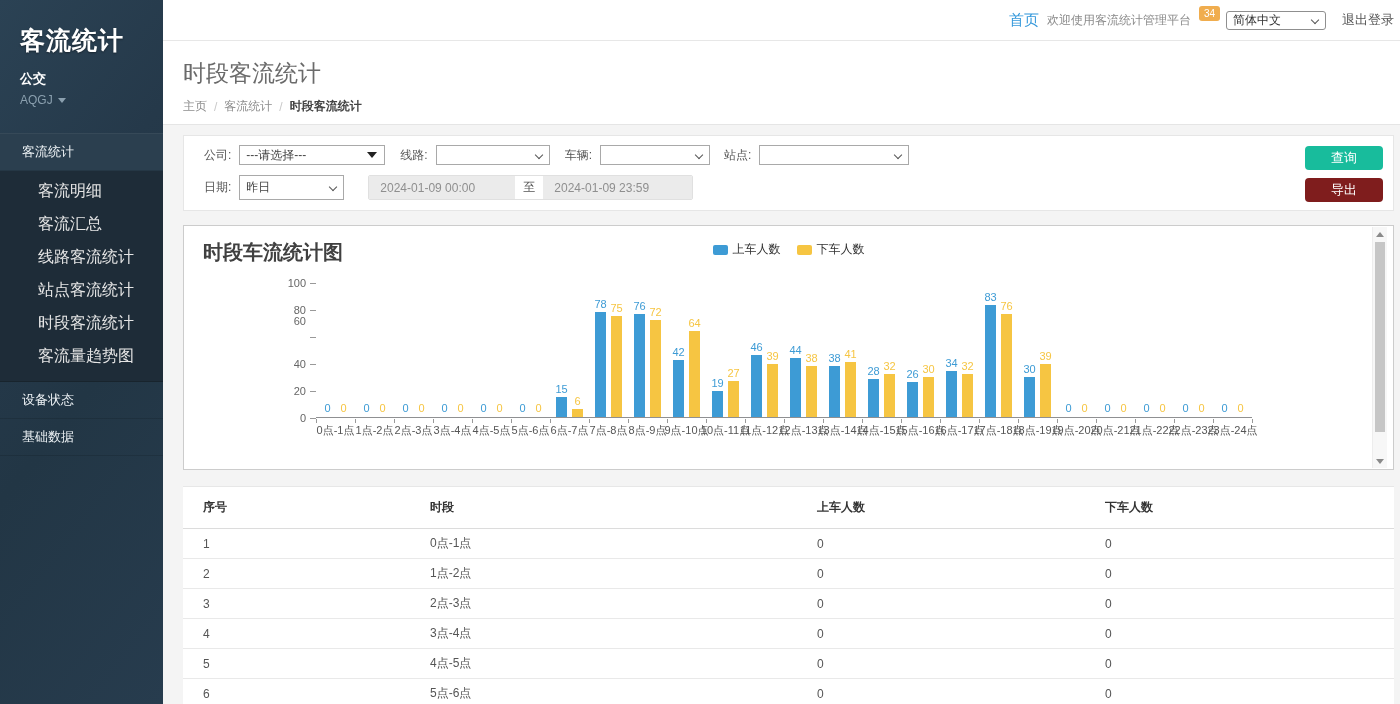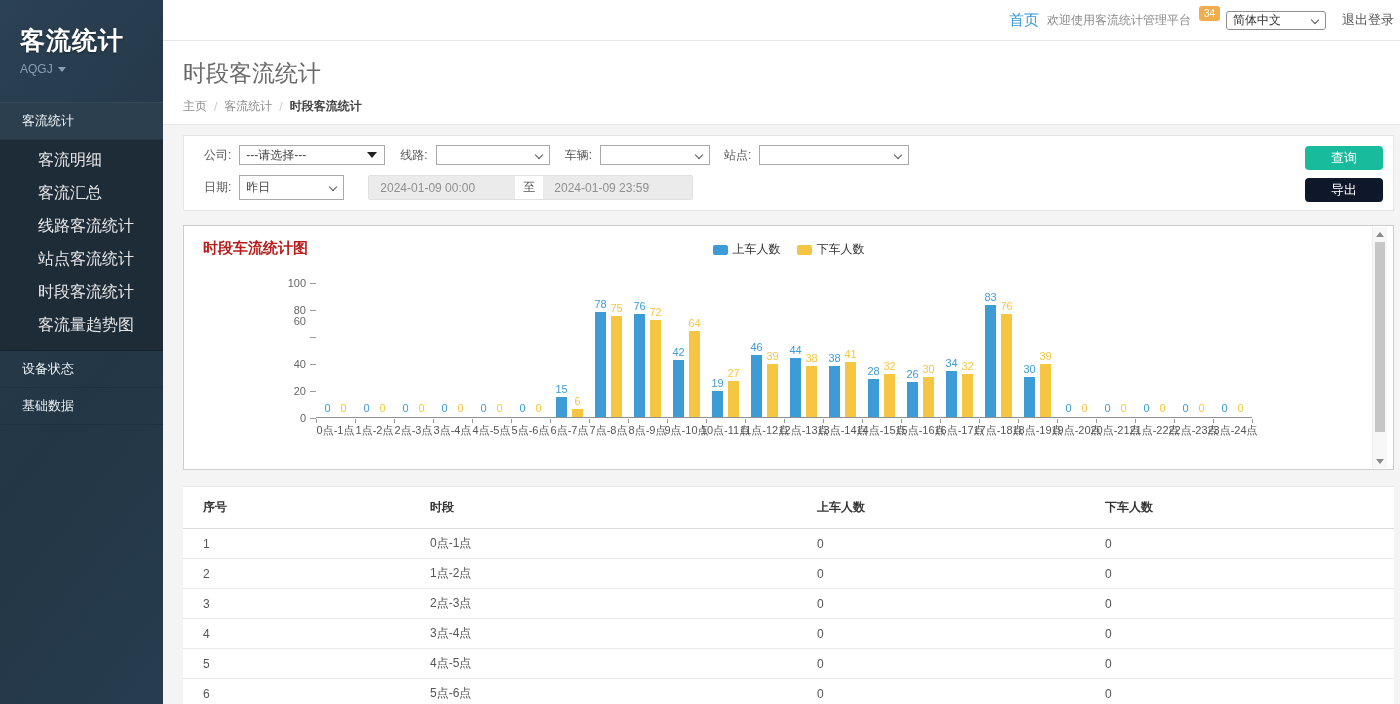--- a/index.html
+++ b/index.html
@@ -63,21 +63,21 @@
   .di-from { width:146px; } .di-to { width:149px; }
   .to-cell { width:28px; height:100%; background:#fff; display:flex; align-items:center; justify-content:center;
              font-size:12px; color:#555; }
   .btn { position:absolute; right:10px; width:78px; height:24px; border:none; border-radius:4px;
          color:#fff; font-size:13px; cursor:pointer; font-family:inherit; }
   .btn-search { top:10px; }
   .btn-export { top:42px; }
 
   
   .chart-panel { position:relative; background:#fff; border:1px solid #cccccc; height:245px; margin-top:14px; overflow:hidden; }
-  .chart-title { position:absolute; left:19px; top:13px; font-size:15px; font-weight:bold; color:#b91c1c; }
+  .chart-title { position:absolute; left:19px; top:13px; font-size:20px; font-weight:bold; color:#404040; }
   .legend { position:absolute; top:15px; left:50%; transform:translateX(-50%); display:flex; gap:16px; }
   .legend-item { display:flex; align-items:center; gap:5px; cursor:pointer; }
   .legend-swatch { width:15px; height:10px; border-radius:2px; }
   .legend-label { font-size:12px; color:#333; }
   .plot { position:absolute; left:132px; top:57px; width:936px; height:135px; border-bottom:1px solid #8f9092; }
   .ylab { position:absolute; left:-48px; width:38px; text-align:right; font-size:11px; color:#666; }
   .ytick { position:absolute; left:-6px; width:6px; height:1px; background:#999; }
   .xtick { position:absolute; width:1px; height:4px; background:#999; top:136px; }
   .bar { position:absolute; bottom:0; width:11px; }
   .bar-label { position:absolute; width:26px; text-align:center; font-size:11px; }
@@ -94,20 +94,21 @@
   table { width:100%; border-collapse:collapse; table-layout:fixed; }
   th { text-align:left; font-size:12px; color:#333; font-weight:bold; padding:12px 0 12px 0; border-bottom:1px solid #dcdcdc; }
   td { font-size:12px; color:#555; padding:6px 0; height:26px; border-bottom:1px solid #e9e9e9; }
   th:first-child, td:first-child { padding-left:20px; }
 </style>
 </head>
 <body>
 
 <div class="sidebar">
   <div class="brand">客流统计</div>
+  <div class="org">公交</div>
   <div class="org-code">
     <span>AQGJ</span>
     <span class="tri-down-sm"></span>
   </div>
   <div class="menu" id="side-menu">
       <div class="menu-parent">客流统计</div>
       <div class="submenu">
         <div class="submenu-item">客流明细</div>
         <div class="submenu-item">客流汇总</div>
         <div class="submenu-item">线路客流统计</div>
@@ -175,21 +176,21 @@
           <span>昨日</span>
           <span class="chev" style="top:8px;"></span>
         </span>
         <span class="date-group">
           <span class="date-input di-from">2024-01-09 00:00</span>
           <span class="to-cell">至</span>
           <span class="date-input di-to">2024-01-09 23:59</span>
         </span>
       </div>
       <button class="btn btn-search" id="btn-search" style="background: rgb(24, 188, 156);">查询</button>
-      <button class="btn btn-export" id="btn-export" style="background: #0f172a;">导出</button>
+      <button class="btn btn-export" id="btn-export" style="background: #7f1d1d;">导出</button>
     </div>
 
     <div class="chart-panel">
       <div class="chart-title">时段车流统计图</div>
       <div class="legend" id="legend">
           <span class="legend-item">
             <span class="legend-swatch" style="background: rgb(61, 155, 213);"></span>
             <span class="legend-label">上车人数</span>
           </span>
           <span class="legend-item">

